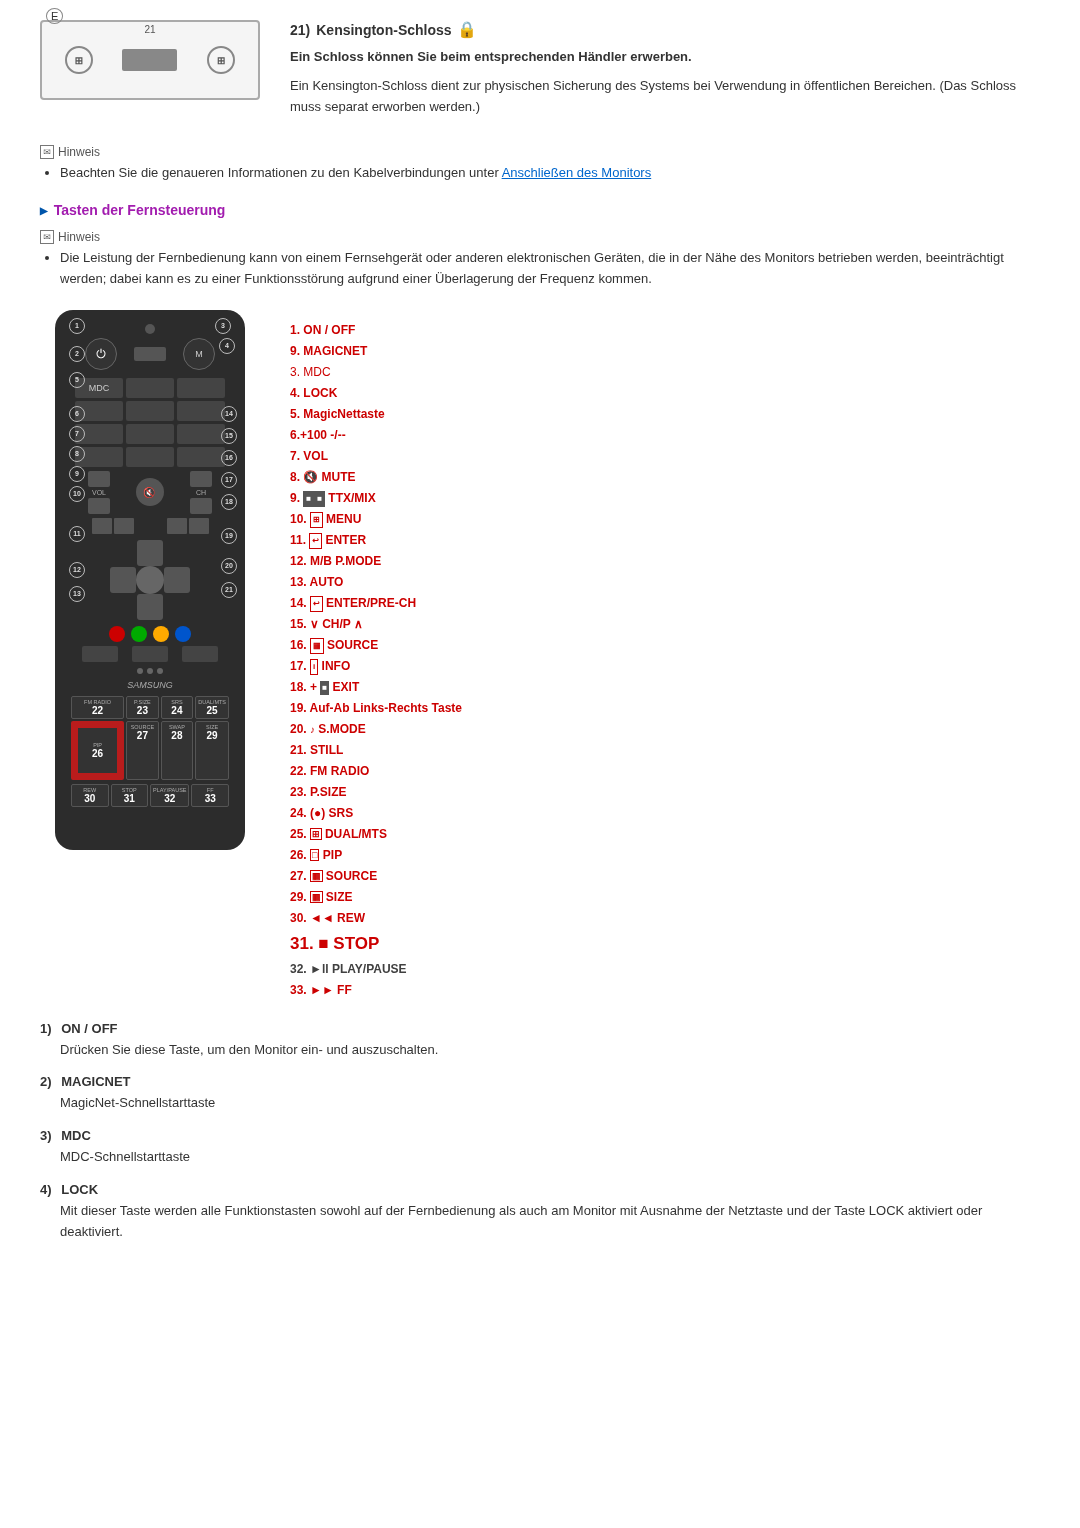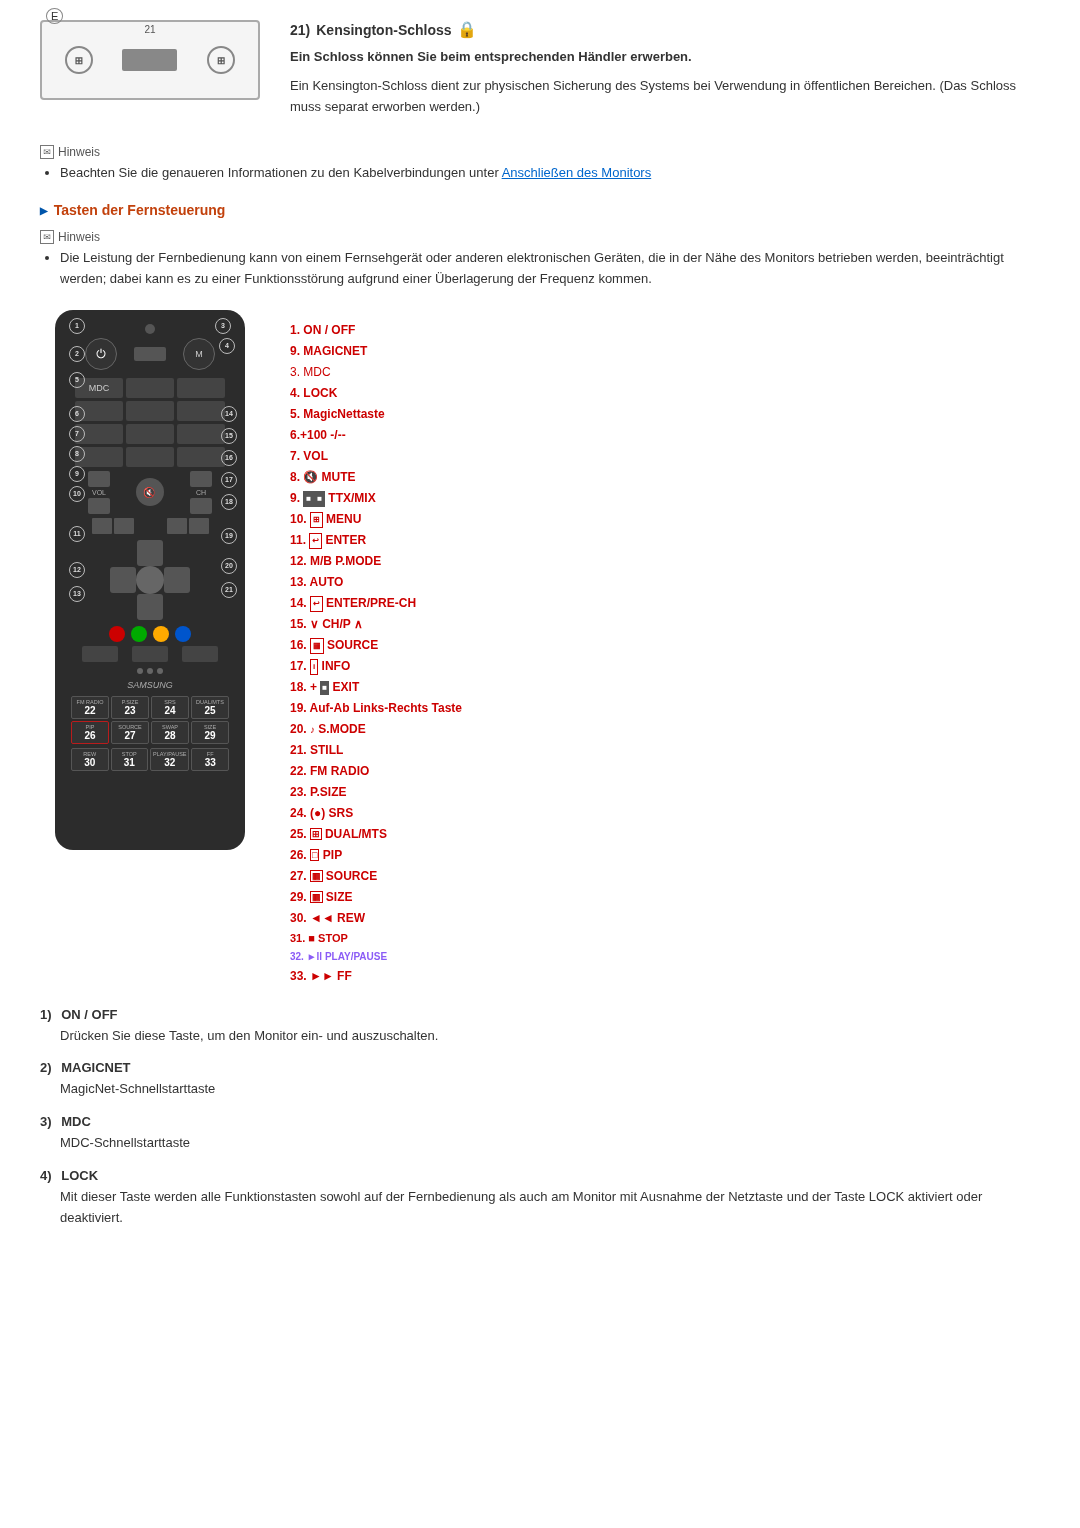--- a/index.html
+++ b/index.html
@@ -91,21 +91,21 @@
     .hinweis-icon {
       width: 14px; height: 14px;
       border: 1px solid #777;
       display: flex; align-items: center; justify-content: center;
       font-size: 9px;
     }
     .bullet-list { margin-left: 20px; }
     .bullet-list li { font-size: 13px; line-height: 1.6; margin-bottom: 4px; }
     .link-text { color: #0066cc; text-decoration: underline; }
     .section-title {
-      color: #c2410c;
+      color: #a21caf;
       font-size: 14px;
       font-weight: bold;
       margin: 18px 0 10px 0;
       display: flex;
       align-items: center;
       gap: 6px;
     }
     .section-title::before {
       content: '▶';
       font-size: 10px;
@@ -348,21 +348,21 @@
           <span style="font-size:10px;color:#fff;font-weight:bold;display:block;">23</span>
         </div>
         <div style="background:#333;border:1px solid #555;border-radius:2px;padding:2px;text-align:center;">
           <span style="font-size:5.5px;color:#aaa;display:block;">SRS</span>
           <span style="font-size:10px;color:#fff;font-weight:bold;display:block;">24</span>
         </div>
         <div style="background:#333;border:1px solid #555;border-radius:2px;padding:2px;text-align:center;">
           <span style="font-size:5.5px;color:#aaa;display:block;">DUAL/MTS</span>
           <span style="font-size:10px;color:#fff;font-weight:bold;display:block;">25</span>
         </div>
-        <div style="background:#333;border:1px solid #b91c1c;border-radius:2px;padding:2px;text-align:center;">
+        <div style="background:#333;border:7px solid #b91c1c;border-radius:2px;padding:14px;text-align:center;">
           <span style="font-size:5.5px;color:#aaa;display:block;">PIP</span>
           <span style="font-size:10px;color:#fff;font-weight:bold;display:block;">26</span>
         </div>
         <div style="background:#333;border:1px solid #555;border-radius:2px;padding:2px;text-align:center;">
           <span style="font-size:5.5px;color:#aaa;display:block;">SOURCE</span>
           <span style="font-size:10px;color:#fff;font-weight:bold;display:block;">27</span>
         </div>
         <div style="background:#333;border:1px solid #555;border-radius:2px;padding:2px;text-align:center;">
           <span style="font-size:5.5px;color:#aaa;display:block;">SWAP</span>
           <span style="font-size:10px;color:#fff;font-weight:bold;display:block;">28</span>
@@ -417,22 +417,22 @@
     <div style="font-size:12px;font-weight:bold;color:#cc0000;line-height:1.75;">20. <span style="vertical-align:middle;font-size:10px;">♪</span> S.MODE</div>
     <div style="font-size:12px;font-weight:bold;color:#cc0000;line-height:1.75;">21. STILL</div>
     <div style="font-size:12px;font-weight:bold;color:#cc0000;line-height:1.75;">22. FM RADIO</div>
     <div style="font-size:12px;font-weight:bold;color:#cc0000;line-height:1.75;">23. P.SIZE</div>
     <div style="font-size:12px;font-weight:bold;color:#cc0000;line-height:1.75;">24. (●) SRS</div>
     <div style="font-size:12px;font-weight:bold;color:#cc0000;line-height:1.75;">25. <span style="font-size:9px;border:1px solid #cc0000;padding:0 1px;vertical-align:middle;">⊞</span> DUAL/MTS</div>
     <div style="font-size:12px;font-weight:bold;color:#cc0000;line-height:1.75;">26. <span style="font-size:9px;border:1px solid #cc0000;padding:0 1px;vertical-align:middle;">□</span> PIP</div>
     <div style="font-size:12px;font-weight:bold;color:#cc0000;line-height:1.75;">27. <span style="font-size:9px;border:1px solid #cc0000;padding:0 1px;vertical-align:middle;">▦</span> SOURCE</div>
     <div style="font-size:12px;font-weight:bold;color:#cc0000;line-height:1.75;">29. <span style="font-size:9px;border:1px solid #cc0000;padding:0 1px;vertical-align:middle;">▦</span> SIZE</div>
     <div style="font-size:12px;font-weight:bold;color:#cc0000;line-height:1.75;">30. ◄◄ REW</div>
-    <div style="font-size:11px;font-weight:bold;color:#cc0000;line-height:1.75;">31. ■ STOP</div>
-    <div style="font-size:10px;font-weight:bold;color:#8b5cf6;line-height:1.75;">32. ►ll PLAY/PAUSE</div>
+    <div style="font-size:17px;font-weight:bold;color:#cc0000;line-height:1.75;">31. ■ STOP</div>
+    <div style="font-size:12px;font-weight:bold;color:#404040;line-height:1.75;">32. ►ll PLAY/PAUSE</div>
     <div style="font-size:12px;font-weight:bold;color:#cc0000;line-height:1.75;">33. ►► FF</div>
   </div>
 </div>
 
 <div class="desc-section">
   <div class="desc-item">
     <span class="desc-num">1)</span>
     <span class="desc-title">ON / OFF</span>
     <p class="desc-text">Drücken Sie diese Taste, um den Monitor ein- und auszuschalten.</p>
   </div>

